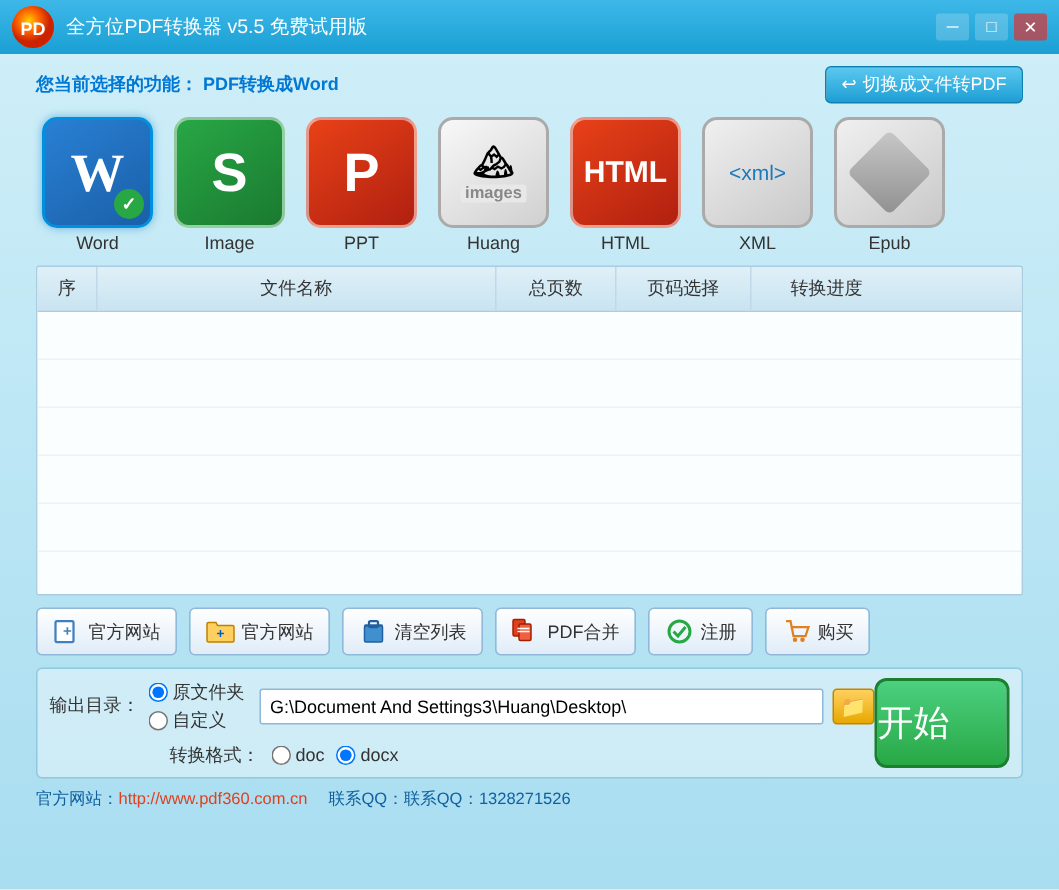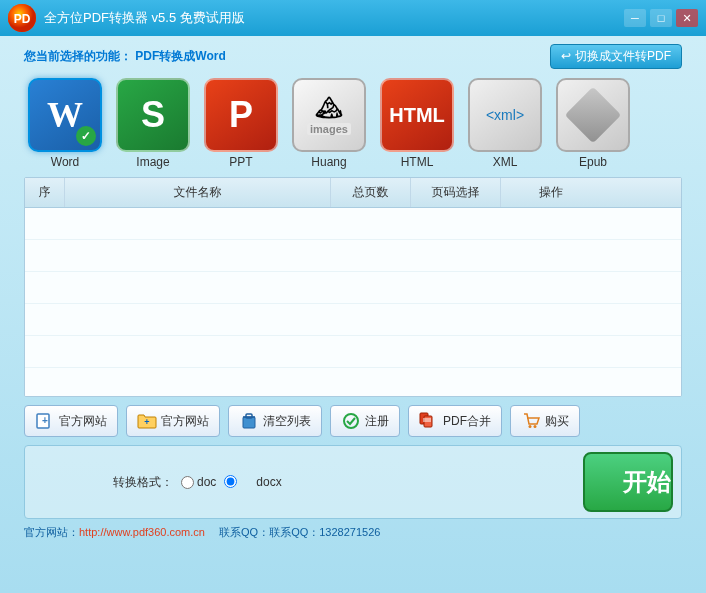--- a/index.html
+++ b/index.html
@@ -267,25 +267,25 @@
       color: #333;
     }
     .start-btn {
       width: 90px;
       height: 60px;
       background: linear-gradient(180deg, #4cd080 0%, #28a845 100%);
       border: 2px solid #1a8030;
       border-radius: 8px;
       color: white;
       font-size: 24px;
-      font-weight: bold;
+      font-weight: normal;
       cursor: pointer;
       display: flex;
       align-items: center;
-      justify-content: flex-end;
+      justify-content: flex-start;
       margin-left: auto;
     }
 
     
     .footer {
       font-size: 11px;
       color: #1060a0;
       margin-top: 4px;
     }
     .footer a { color: #e04020; text-decoration: none; }
@@ -455,21 +455,21 @@
     </div>
 
   </div>
 
   <div class="table-container">
     <div class="table-header">
       <div class="th">序</div>
       <div class="th">文件名称</div>
       <div class="th">总页数</div>
       <div class="th">页码选择</div>
-      <div class="th">操作</div>
+      <div class="th">转换进度</div>
     </div>
     <div class="table-body">
 
       <div class="table-row"></div>
       <div class="table-row"></div>
       <div class="table-row"></div>
       <div class="table-row"></div>
       <div class="table-row"></div>
     </div>
   </div>
@@ -495,65 +495,82 @@
     </button>
     <button class="action-btn">
       <span class="btn-icon">
         <svg width="18" height="18" viewBox="0 0 18 18">
           <rect x="3" y="5" width="12" height="11" rx="1" fill="#4090d0" stroke="#2060a0" stroke-width="1"></rect>
           <rect x="6" y="2" width="6" height="4" rx="1" fill="none" stroke="#2060a0" stroke-width="1.5"></rect>
           <line x1="3" y1="5" x2="15" y2="5" stroke="#2060a0" stroke-width="1.5"></line>
         </svg>
       </span>
       <span>清空列表</span>
-    </button>
-    <button class="action-btn">
-      <span class="btn-icon">
-        <svg width="18" height="18" viewBox="0 0 18 18">
-          <circle cx="9" cy="9" r="7" fill="none" stroke="#28a745" stroke-width="2"></circle>
-          <path d="M5 9 L8 12 L13 6" fill="none" stroke="#28a745" stroke-width="2"></path>
-        </svg>
-      </span>
-      <span>注册</span>
     </button>
     <button class="action-btn">
       <span class="btn-icon">
         <svg width="20" height="18" viewBox="0 0 20 18">
           <rect x="1" y="1" width="8" height="11" rx="1" fill="#e04020" stroke="#a02000" stroke-width="1"></rect>
           <rect x="5" y="4" width="8" height="11" rx="1" fill="#f06040" stroke="#a02000" stroke-width="1"></rect>
           <line x1="4" y1="7" x2="12" y2="7" stroke="white" stroke-width="1"></line>
           <line x1="4" y1="9" x2="12" y2="9" stroke="white" stroke-width="1"></line>
         </svg>
       </span>
       <span>PDF合并</span>
     </button>
     <button class="action-btn">
       <span class="btn-icon">
         <svg width="18" height="18" viewBox="0 0 18 18">
+          <circle cx="9" cy="9" r="7" fill="none" stroke="#28a745" stroke-width="2"></circle>
+          <path d="M5 9 L8 12 L13 6" fill="none" stroke="#28a745" stroke-width="2"></path>
+        </svg>
+      </span>
+      <span>注册</span>
+    </button>
+    <button class="action-btn">
+      <span class="btn-icon">
+        <svg width="18" height="18" viewBox="0 0 18 18">
           <path d="M2 2 L5 2 L7 12 L15 12 L17 6 L5 6" fill="none" stroke="#e08020" stroke-width="1.5"></path>
           <circle cx="8" cy="14.5" r="1.5" fill="#e08020"></circle>
           <circle cx="13" cy="14.5" r="1.5" fill="#e08020"></circle>
         </svg>
       </span>
       <span>购买</span>
     </button>
   </div>
 
   <div class="output-start-section">
     <div style="display:flex; align-items:center; justify-content:space-between;">
       <div style="flex:1;">
 
+        <div class="output-row">
+          <span class="output-label">输出目录：</span>
+          <div class="radio-group">
+            <label class="radio-label">
+              <input type="radio" name="outdir" checked="" style="">
+              <span>原文件夹</span>
+            </label>
+            <label class="radio-label">
+              <input type="radio" name="outdir" style="">
+              <span>自定义</span>
+            </label>
+          </div>
+          <input class="path-input" type="text" value="G:\Document And Settings3\Huang\Desktop\" style="">
+          <button class="folder-btn">
+            <span>📁</span>
+          </button>
+        </div>
 
         <div class="format-select-row" style="margin-top:0; margin-left: 80px;">
           <span>转换格式：</span>
           <label style="display:flex;align-items:center;gap:3px;">
             <input type="radio" name="fmt" style="">
             <span>doc</span>
           </label>
-          <label style="display:flex;align-items:flex-start;gap:19px;">
+          <label style="display:flex;align-items:flex-end;gap:3px;">
             <input type="radio" name="fmt" checked="" style="">
             <span>docx</span>
           </label>
         </div>
       </div>
 
       <button class="start-btn">
         <span>开始</span>
       </button>
     </div>

